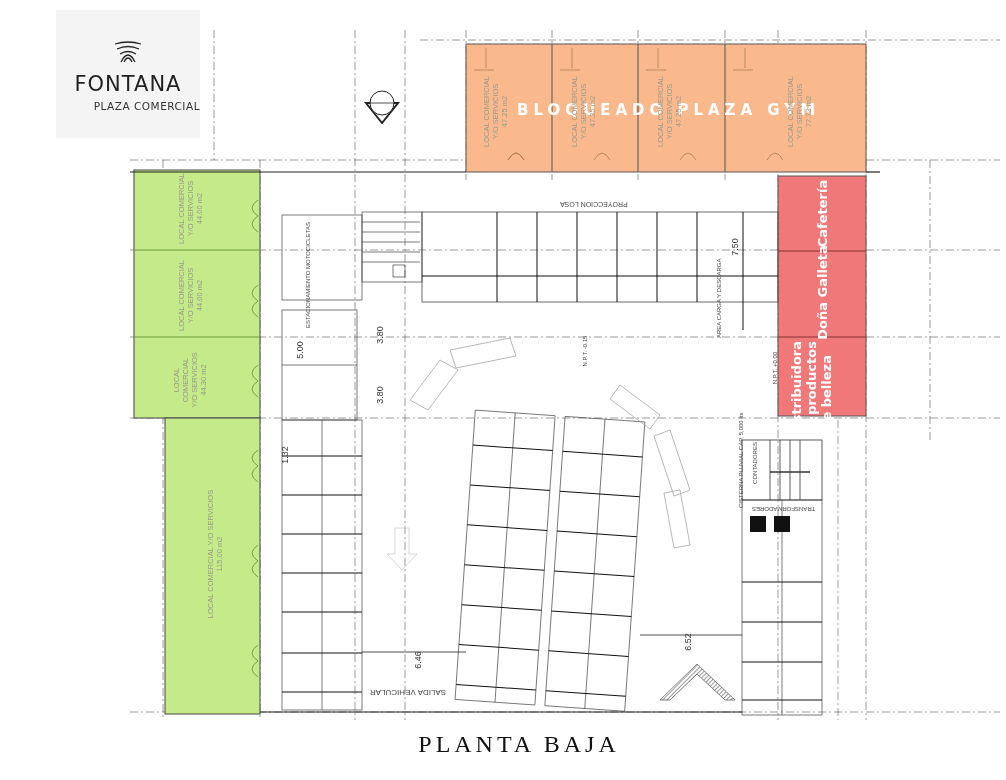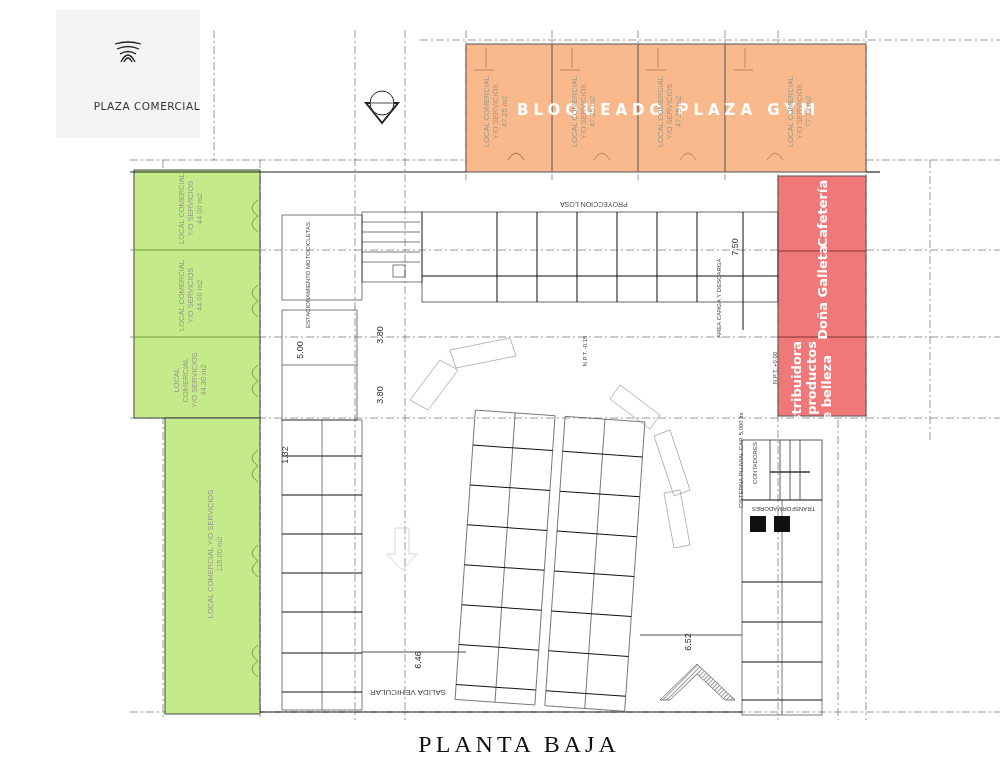--- a/index.html
+++ b/index.html
@@ -207,20 +207,21 @@
 <div class="logo-box">
   <svg class="logo-mark" viewBox="0 0 30 24">
     <g fill="none" stroke="#222" stroke-width="1.3">
       <path d="M2 4 q13 -4 26 0"></path>
       <path d="M4 9 q11 -5 22 0"></path>
       <path d="M7 14 q8 -5 16 0"></path>
       <path d="M8 22 q7 -14 14 0"></path>
       <path d="M11 22 q4 -8 8 0"></path>
     </g>
   </svg>
+  <div class="logo-title">FONTANA</div>
   <div class="logo-sub">PLAZA COMERCIAL</div>
 </div>
 
 <div class="gym-label">BLOQUEADO PLAZA GYM</div>
 
 <div class="vtext unit-lbl" style="left:450px;top:98px;width:90px;">
   <div>LOCAL COMERCIAL</div>
     <div>Y/O SERVICIOS</div>
     <div>47.25 m2</div>
 </div>

